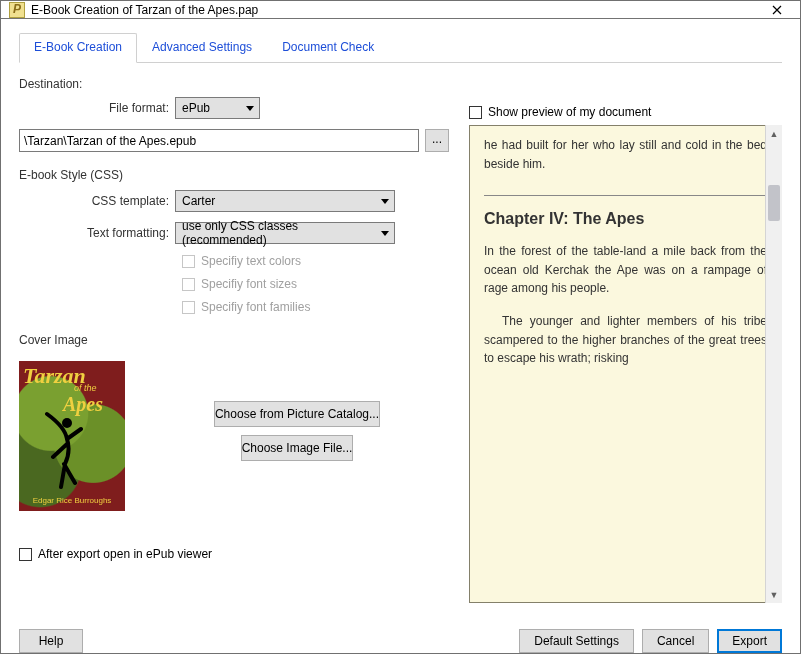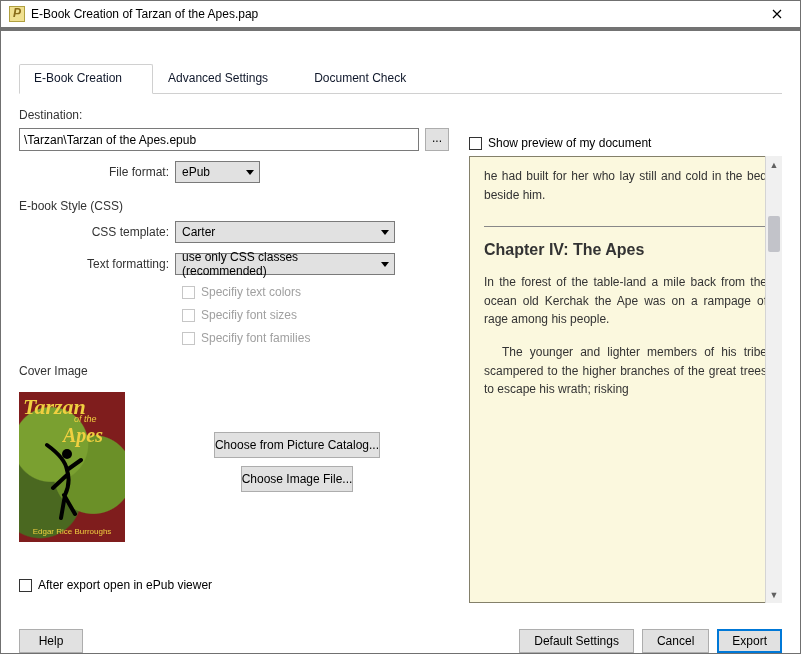--- a/index.html
+++ b/index.html
@@ -1,24 +1,24 @@
 <!DOCTYPE html>
 <html><head>
 <meta charset="utf-8">
 <style>
 * { box-sizing: border-box; margin: 0; padding: 0; font-family: "Segoe UI", Tahoma, sans-serif; font-size: 12px; }
 body { background: #ffffff; width: 801px; height: 654px; border: 1px solid #707070; display: flex; flex-direction: column; }
-.titlebar { height: 30px; display: flex; align-items: center; padding: 0 0 0 8px; border-bottom: 4px solid #737373; }
+.titlebar { height: 18px; display: flex; align-items: center; padding: 0 0 0 8px; border-bottom: 1px solid #737373; }
 .titlebar .app-icon { width: 16px; height: 16px; background: #f0e090; border: 1px solid #b0a040; margin-right: 6px; position: relative; }
 .titlebar .app-icon::after { content:"P"; position:absolute; left:3px; top:-1px; font-style:italic; color:#8a6d1a; font-weight:bold;}
 .titlebar .title { flex: 1; color: #000; }
 .titlebar .close { width: 46px; height: 30px; display: flex; align-items: center; justify-content: center; font-size: 14px; }
 .content { flex: 1; padding: 14px 18px 8px 18px; display: flex; flex-direction: column; }
 .tabs { display: flex; border-bottom: 1px solid #d0d0d0; position:relative;}
-.tab { padding: 6px 30px 7px 14px; cursor: pointer; color: #0f172a; position:relative;margin-top:19px; }
+.tab { padding: 6px 14px 7px 14px; cursor: pointer; color: #1d4ed8; position:relative; }
 .tab.active { border: 1px solid #d0d0d0; border-bottom: 1px solid #fff; background:#fff; margin-bottom:-1px; border-radius:2px 2px 0 0;}
 .tab:not(.active) { border: 1px solid transparent; }
 .panel { flex:1; display:flex; gap:20px; padding-top:14px; }
 .left { flex:0 0 430px; display:flex; flex-direction:column; gap:6px; }
 .row { display:flex; align-items:center; gap:6px; margin-bottom:4px;}
 .label { color:#333; }
 .label-right { text-align:right; width:150px; }
 .dest-input { flex:1; height:23px; border:1px solid #7a7a7a; padding:0 4px; background:#fff;}
 .dotbtn { width:24px; height:23px; border:1px solid #adadad; background:#e1e1e1; text-align:center; line-height:19px;}
 .select { height:22px; border:1px solid #7a7a7a; background:#e1e1e1; padding:0 16px 0 6px; display:flex; align-items:center; position:relative;}
@@ -75,28 +75,28 @@
   <div class="tabs">
     <div class="tab active">E-Book Creation</div>
     <div class="tab">Advanced Settings</div>
     <div class="tab">Document Check</div>
   </div>
 
   <div class="panel">
     <div class="left">
       <div class="label">Destination:</div>
       <div class="row">
-        <input class="dest-input" value="\Tarzan\Tarzan of the Apes.epub" style="">
-        <div class="dotbtn">...</div>
-      </div>
-      <div class="row">
         <div class="label label-right">File format:</div>
         <div class="select w1">
             <span>ePub</span>
           </div>
+      </div>
+      <div class="row">
+        <input class="dest-input" value="\Tarzan\Tarzan of the Apes.epub" style="">
+        <div class="dotbtn">...</div>
       </div>
       <div class="section-title">E-book Style (CSS)</div>
       <div class="row">
         <div class="label label-right">CSS template:</div>
         <div class="select w2">
             <span>Carter</span>
           </div>
       </div>
       <div class="row">
         <div class="label label-right">Text formatting:</div>

